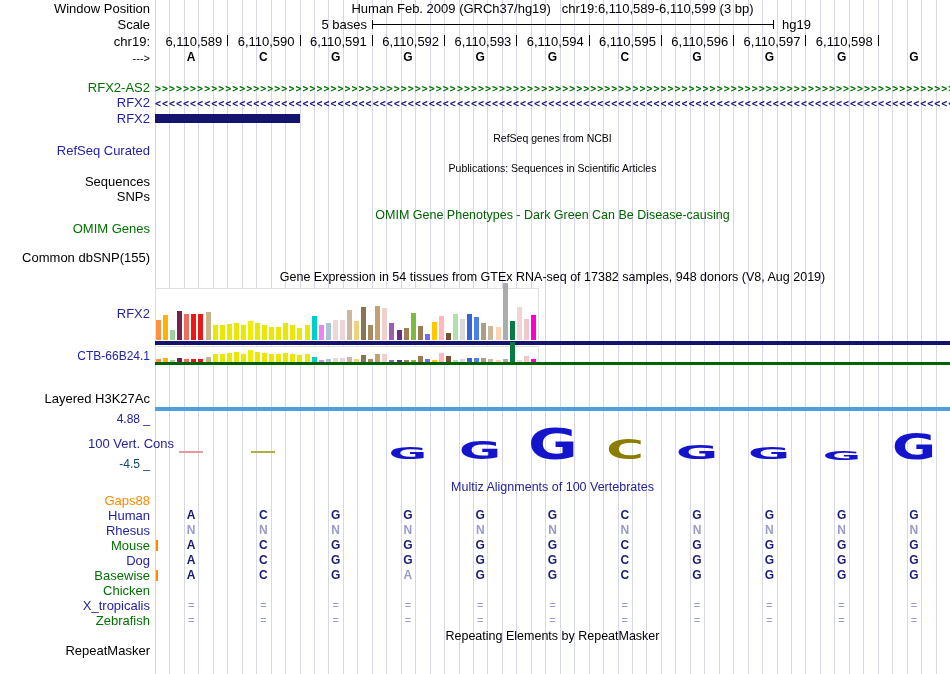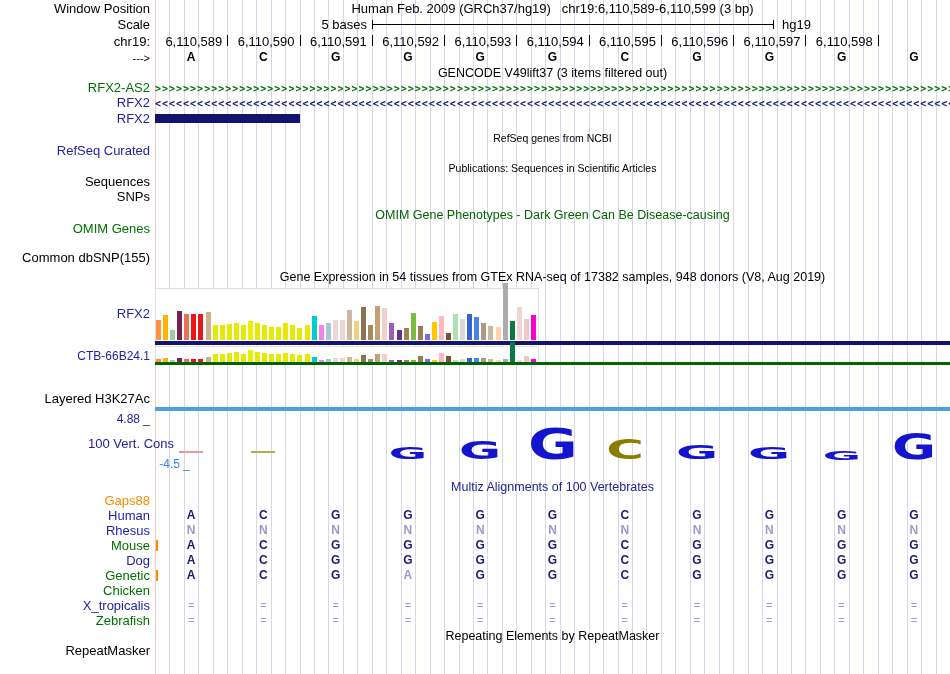--- a/index.html
+++ b/index.html
@@ -4,21 +4,21 @@
 <style>
   html,body{margin:0;padding:0;}
   body{font-family:"Liberation Sans",sans-serif;background:#fff;}
   #browser{position:relative;width:950px;height:674px;background:#fff;overflow:hidden;font-family:"Liberation Sans",sans-serif;}
   .gridline{position:absolute;top:0;bottom:0;width:1px;background:#d7d7ea;}
   .leftline{position:absolute;top:0;bottom:0;left:155px;width:1px;background:#f6c8c4;}
   .lbl{position:absolute;left:0;width:150px;text-align:right;font-size:13px;color:#000;white-space:nowrap;line-height:14px;}
   .blue{color:#2222a8;}
   .green{color:#007000;}
   .orange{color:#ff8800;}
-  .maroon{color:#3b82f6;margin-left:40px;}
+  .maroon{color:#0c4a6e;}
   .navytxt{color:#22229a;}
   .ctr{position:absolute;left:155px;width:795px;text-align:center;white-space:nowrap;line-height:13px;}
   .t-big{font-size:12.5px;color:#000;}
   .t-sm{font-size:10.5px;color:#000;}
   .cellletter{position:absolute;transform:translateX(-50%);font-size:12px;font-weight:700;line-height:13px;}
   .poscell{position:absolute;height:13px;font-size:13px;text-align:right;color:#000;line-height:13px;}
   .postick{position:absolute;width:1px;height:11px;background:#000;}
   .arrowrow{position:absolute;left:155px;width:795px;overflow:hidden;white-space:nowrap;font-family:"DejaVu Sans Mono",monospace;font-size:10px;font-weight:700;letter-spacing:1px;line-height:11px;}
   .bracket{position:absolute;height:9px;border-left:1px solid #000;border-right:1px solid #000;}
   .bracket>div{position:absolute;left:0;right:0;top:4px;border-top:1px solid #000;}
@@ -136,21 +136,20 @@
       <div class="cellletter" style="left: 407.955px; top: 51px;">G</div>
       <div class="cellletter" style="left: 480.227px; top: 51px;">G</div>
       <div class="cellletter" style="left: 552.5px; top: 51px;">G</div>
       <div class="cellletter" style="left: 624.773px; top: 51px;">C</div>
       <div class="cellletter" style="left: 697.045px; top: 51px;">G</div>
       <div class="cellletter" style="left: 769.318px; top: 51px;">G</div>
       <div class="cellletter" style="left: 841.591px; top: 51px;">G</div>
       <div class="cellletter" style="left: 913.864px; top: 51px;">G</div>
     </div>
 
-  <div class="ctr t-big" style="top:67px;">GENCODE V49lift37 (3 items filtered out)</div>
   <div class="lbl green" style="top:81px;">RFX2-AS2</div>
   <div class="arrowrow" id="fwd-arrows" style="top:83px;color:#007000;">&gt;&gt;&gt;&gt;&gt;&gt;&gt;&gt;&gt;&gt;&gt;&gt;&gt;&gt;&gt;&gt;&gt;&gt;&gt;&gt;&gt;&gt;&gt;&gt;&gt;&gt;&gt;&gt;&gt;&gt;&gt;&gt;&gt;&gt;&gt;&gt;&gt;&gt;&gt;&gt;&gt;&gt;&gt;&gt;&gt;&gt;&gt;&gt;&gt;&gt;&gt;&gt;&gt;&gt;&gt;&gt;&gt;&gt;&gt;&gt;&gt;&gt;&gt;&gt;&gt;&gt;&gt;&gt;&gt;&gt;&gt;&gt;&gt;&gt;&gt;&gt;&gt;&gt;&gt;&gt;&gt;&gt;&gt;&gt;&gt;&gt;&gt;&gt;&gt;&gt;&gt;&gt;&gt;&gt;&gt;&gt;&gt;&gt;&gt;&gt;&gt;&gt;&gt;&gt;&gt;&gt;&gt;&gt;&gt;&gt;&gt;&gt;&gt;&gt;&gt;&gt;&gt;&gt;&gt;&gt;&gt;&gt;&gt;&gt;&gt;&gt;&gt;&gt;&gt;&gt;&gt;&gt;&gt;&gt;&gt;&gt;&gt;&gt;&gt;&gt;&gt;&gt;&gt;&gt;&gt;&gt;&gt;&gt;&gt;&gt;</div>
   <div class="lbl blue" style="top:96px;">RFX2</div>
   <div class="arrowrow" id="rev-arrows" style="top:98px;color:#15157a;">&lt;&lt;&lt;&lt;&lt;&lt;&lt;&lt;&lt;&lt;&lt;&lt;&lt;&lt;&lt;&lt;&lt;&lt;&lt;&lt;&lt;&lt;&lt;&lt;&lt;&lt;&lt;&lt;&lt;&lt;&lt;&lt;&lt;&lt;&lt;&lt;&lt;&lt;&lt;&lt;&lt;&lt;&lt;&lt;&lt;&lt;&lt;&lt;&lt;&lt;&lt;&lt;&lt;&lt;&lt;&lt;&lt;&lt;&lt;&lt;&lt;&lt;&lt;&lt;&lt;&lt;&lt;&lt;&lt;&lt;&lt;&lt;&lt;&lt;&lt;&lt;&lt;&lt;&lt;&lt;&lt;&lt;&lt;&lt;&lt;&lt;&lt;&lt;&lt;&lt;&lt;&lt;&lt;&lt;&lt;&lt;&lt;&lt;&lt;&lt;&lt;&lt;&lt;&lt;&lt;&lt;&lt;&lt;&lt;&lt;&lt;&lt;&lt;&lt;&lt;&lt;&lt;&lt;&lt;&lt;&lt;&lt;&lt;&lt;&lt;&lt;&lt;&lt;&lt;&lt;&lt;&lt;&lt;&lt;&lt;&lt;&lt;&lt;&lt;&lt;&lt;&lt;&lt;&lt;&lt;&lt;&lt;&lt;&lt;&lt;</div>
   <div class="lbl blue" style="top:112px;">RFX2</div>
   <div style="position:absolute;left:155px;top:114px;width:145px;height:9px;background:#14146e;"></div>
 
   <div class="ctr t-sm" style="top:132px;">RefSeq genes from NCBI</div>
   <div class="lbl blue" style="top:144px;">RefSeq Curated</div>
   <div class="ctr t-sm" style="top:162px;">Publications: Sequences in Scientific Articles</div>
@@ -361,21 +360,21 @@
       <div class="cellletter" style="left: 263.409px; top: 554px; color: rgb(26, 26, 120);">C</div>
       <div class="cellletter" style="left: 335.682px; top: 554px; color: rgb(26, 26, 120);">G</div>
       <div class="cellletter" style="left: 407.955px; top: 554px; color: rgb(26, 26, 120);">G</div>
       <div class="cellletter" style="left: 480.227px; top: 554px; color: rgb(26, 26, 120);">G</div>
       <div class="cellletter" style="left: 552.5px; top: 554px; color: rgb(26, 26, 120);">G</div>
       <div class="cellletter" style="left: 624.773px; top: 554px; color: rgb(26, 26, 120);">C</div>
       <div class="cellletter" style="left: 697.045px; top: 554px; color: rgb(26, 26, 120);">G</div>
       <div class="cellletter" style="left: 769.318px; top: 554px; color: rgb(26, 26, 120);">G</div>
       <div class="cellletter" style="left: 841.591px; top: 554px; color: rgb(26, 26, 120);">G</div>
       <div class="cellletter" style="left: 913.864px; top: 554px; color: rgb(26, 26, 120);">G</div>
-      <div class="lbl green" style="top: 569px;">Genetic</div>
+      <div class="lbl green" style="top: 569px;">Basewise</div>
       <div class="marker" style="top: 570px;"></div>
       <div class="cellletter" style="left: 191.136px; top: 569px; color: rgb(26, 26, 120);">A</div>
       <div class="cellletter" style="left: 263.409px; top: 569px; color: rgb(26, 26, 120);">C</div>
       <div class="cellletter" style="left: 335.682px; top: 569px; color: rgb(26, 26, 120);">G</div>
       <div class="cellletter" style="left: 407.955px; top: 569px; color: rgb(154, 154, 202);">A</div>
       <div class="cellletter" style="left: 480.227px; top: 569px; color: rgb(26, 26, 120);">G</div>
       <div class="cellletter" style="left: 552.5px; top: 569px; color: rgb(26, 26, 120);">G</div>
       <div class="cellletter" style="left: 624.773px; top: 569px; color: rgb(26, 26, 120);">C</div>
       <div class="cellletter" style="left: 697.045px; top: 569px; color: rgb(26, 26, 120);">G</div>
       <div class="cellletter" style="left: 769.318px; top: 569px; color: rgb(26, 26, 120);">G</div>

